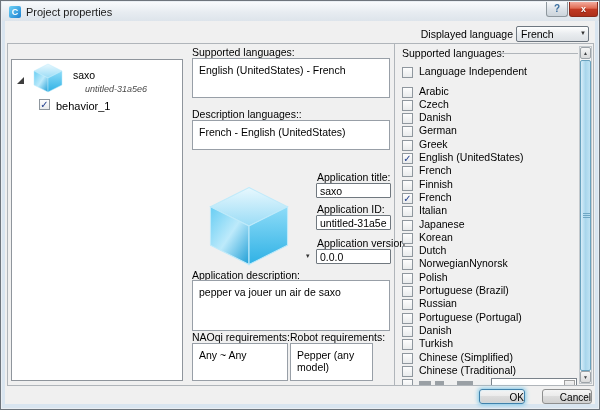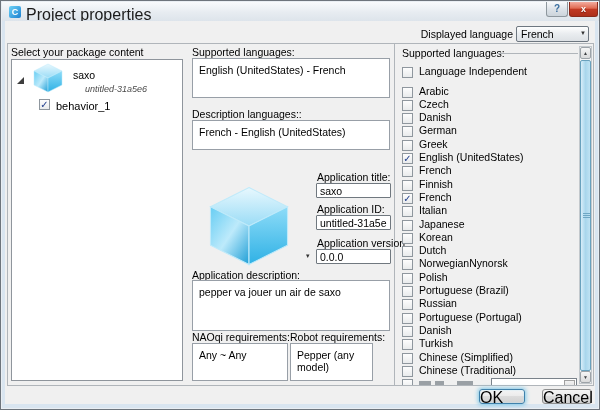--- a/index.html
+++ b/index.html
@@ -4,21 +4,21 @@
 <style>
   html,body{margin:0;padding:0;background:#fff;}
   *{box-sizing:border-box;}
   body{font-family:"Liberation Sans","DejaVu Sans",sans-serif;font-size:10.5px;color:#000;}
   #dialog{position:relative;width:600px;height:410px;border:1px solid #6d747c;background:#e9eef3;overflow:hidden;}
   .inner-frame{position:absolute;left:1px;right:1px;top:20px;bottom:1px;
     border-left:3px solid #d9e5f0;border-right:3px solid #d9e5f0;border-bottom:4px solid #d9e5f0;background:#f0f0f0;}
   
   .titlebar{position:absolute;left:1px;top:1px;width:598px;height:19px;
     background:linear-gradient(#f8fafc,#e7ecf1 55%,#dde4eb);}
-  .title-text{position:absolute;left:24px;top:4px;font-size:16px;color:#1b1b1b;white-space:nowrap;}
+  .title-text{position:absolute;left:24px;top:4px;font-size:11px;color:#1b1b1b;white-space:nowrap;}
   .app-icon{position:absolute;left:7px;top:4px;width:12px;height:12px;border-radius:2px;
     background:linear-gradient(135deg,#6fd3f7,#1b7fd0);color:#fff;font-size:9px;font-weight:bold;
     text-align:center;line-height:12px;}
   .cap-btn{position:absolute;top:0;height:15px;border:1px solid #8e979e;border-top:none;
     border-radius:0 0 3px 3px;text-align:center;}
   .help-btn{left:544px;width:22px;background:linear-gradient(#f7f9fb,#dbe1e7 55%,#ccd4db);
     color:#3b6fa0;font-size:10px;font-weight:bold;line-height:14px;}
   .close-btn{left:567px;width:29px;background:linear-gradient(#f2ac9f,#e06a52 45%,#c23a24 50%,#ad2f1b);
     border-color:#8a2a1c;color:#fff;font-size:9px;font-weight:bold;line-height:14px;text-shadow:0 1px 1px #7a1f12;}
   
@@ -56,21 +56,21 @@
   
   .scrollbar{position:absolute;left:578px;top:45px;width:13px;height:338px;background:#f5f6f7;border:1px solid #c3c8cc;}
   .scroll-btn{position:absolute;left:0;width:11px;height:12px;background:linear-gradient(#f6f6f6,#d9dadb);
     border:1px solid #9da3a8;border-radius:2px;font-size:5px;text-align:center;line-height:11px;color:#3f4144;}
   .scroll-up{top:0;}
   .scroll-down{bottom:0;}
   .scroll-thumb{position:absolute;left:0;top:13px;width:11px;height:311px;border:1px solid #69a1bd;border-radius:2px;
     background:linear-gradient(90deg,#d7edf9,#a9d6ec 50%,#bfe2f3);}
   .grip{position:absolute;left:2px;width:7px;height:1px;background:#6fa7c4;box-shadow:0 2px 0 #6fa7c4,0 4px 0 #6fa7c4;top:152px;}
   
-  .btn{position:absolute;top:388px;height:15px;font-size:16px;text-align:left;line-height:15px;
+  .btn{position:absolute;top:388px;height:15px;font-size:10px;text-align:right;line-height:15px;
     background:linear-gradient(#f5f5f5,#ebebeb 45%,#dddddd 46%,#d1d1d1);border:1px solid #8e8f8f;border-radius:3px;}
   .btn.default{border-color:#3f81ab;box-shadow:0 0 4px 1px #7ec8e8, inset 0 0 2px #bfe6f5;}
   .ok-btn{left:478px;width:46px;}
   .cancel-btn{left:541px;width:50px;}
   .italic-id{font-style:italic;font-size:9px;color:#4a4a4a;}
   .version-marker{position:absolute;left:305px;top:251px;font-size:7px;color:#333;}
   .group-line{position:absolute;left:496px;top:52px;width:81px;height:1px;background:#b0b5ba;}
   svg.cube{position:absolute;}
 </style>
 </head>
@@ -107,21 +107,20 @@
 
   <div class="lbl" style="left:390px;top:27px;width:122px;text-align:right;">Displayed language</div>
   <div class="combo">
     <span class="txt">French</span>
     <span class="arrow">▼</span>
   </div>
 
   <div class="main-frame"></div>
   <div class="v-divider"></div>
 
-  <div class="lbl" style="left:10px;top:45px;">Select your package content</div>
   <div class="tree-box"></div>
   <div class="expander"></div>
   <svg class="cube" style="left:31px;top:61px;" width="32" height="32" viewBox="0 0 64 64">
     <polygon points="32,4 60,18 32,32 4,18" fill="url(#gTop)" stroke="#bfeafa" stroke-width="1"></polygon>
     <polygon points="4,18 32,32 32,60 4,46" fill="url(#gLeft)" stroke="#bfeafa" stroke-width="1"></polygon>
     <polygon points="32,32 60,18 60,46 32,60" fill="url(#gRight)" stroke="#bfeafa" stroke-width="1"></polygon>
   </svg>
   <div class="lbl" style="left:72px;top:68px;">saxo</div>
   <div class="lbl italic-id" style="left:84px;top:83px;">untitled-31a5e6</div>
   <span class="checkbox checked" style="position:absolute;left:38px;top:98px;">✓</span>

